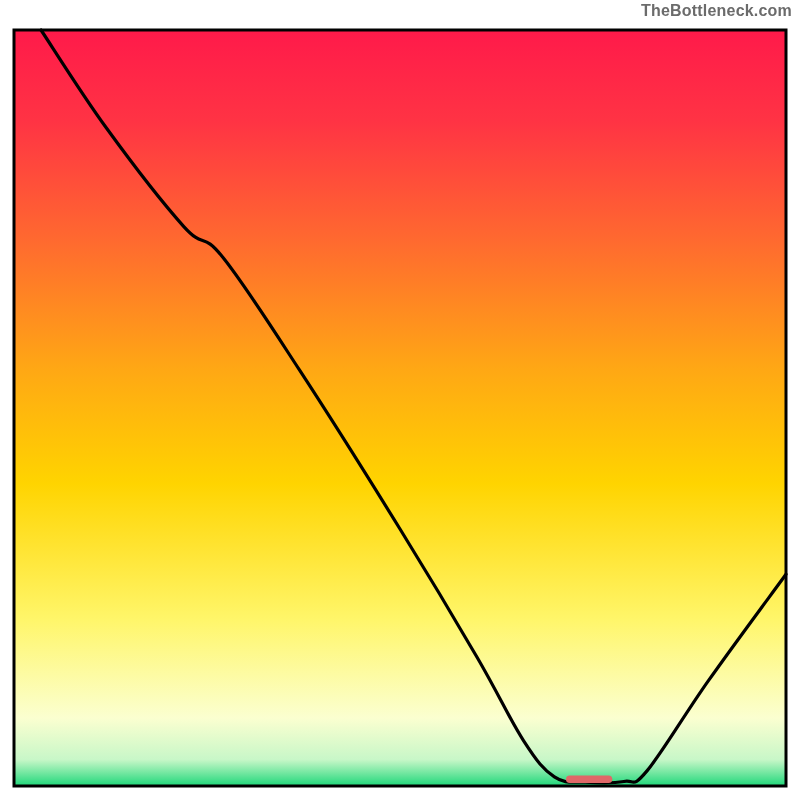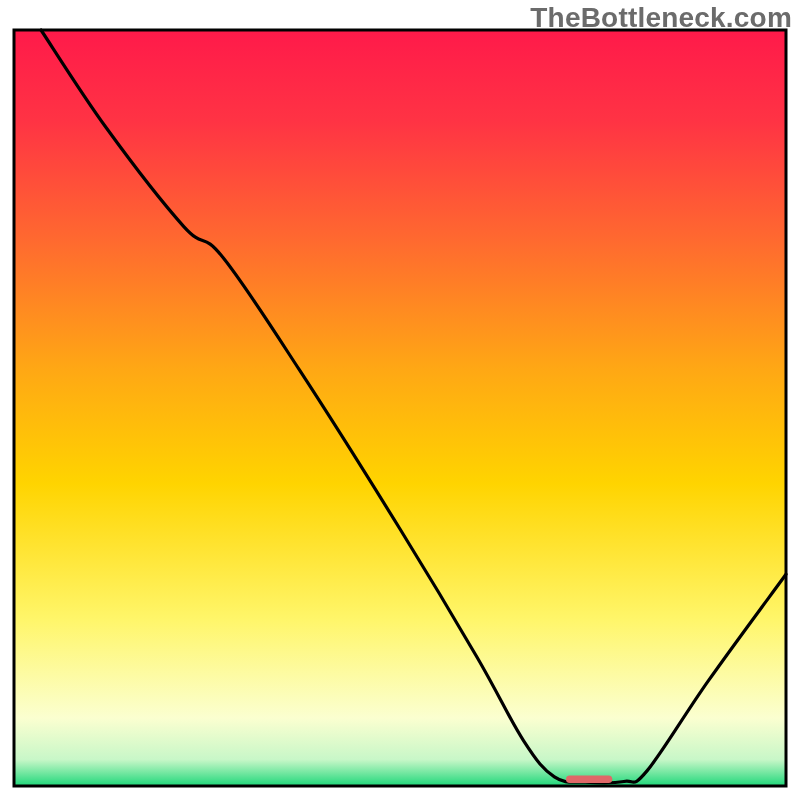--- a/index.html
+++ b/index.html
@@ -12,21 +12,21 @@
   }
   .container {
     position: relative;
     width: 800px;
     height: 800px;
   }
   .watermark {
     position: absolute;
     top: 2px;
     right: 8px;
-    font-size: 28px;
+    font-size: 16px;
     font-weight: bold;
     color: #6b6b6b;
     letter-spacing: 0.2px;
     text-align: center;
   }
   svg {
     display: block;
   }
 </style>
 </head>

